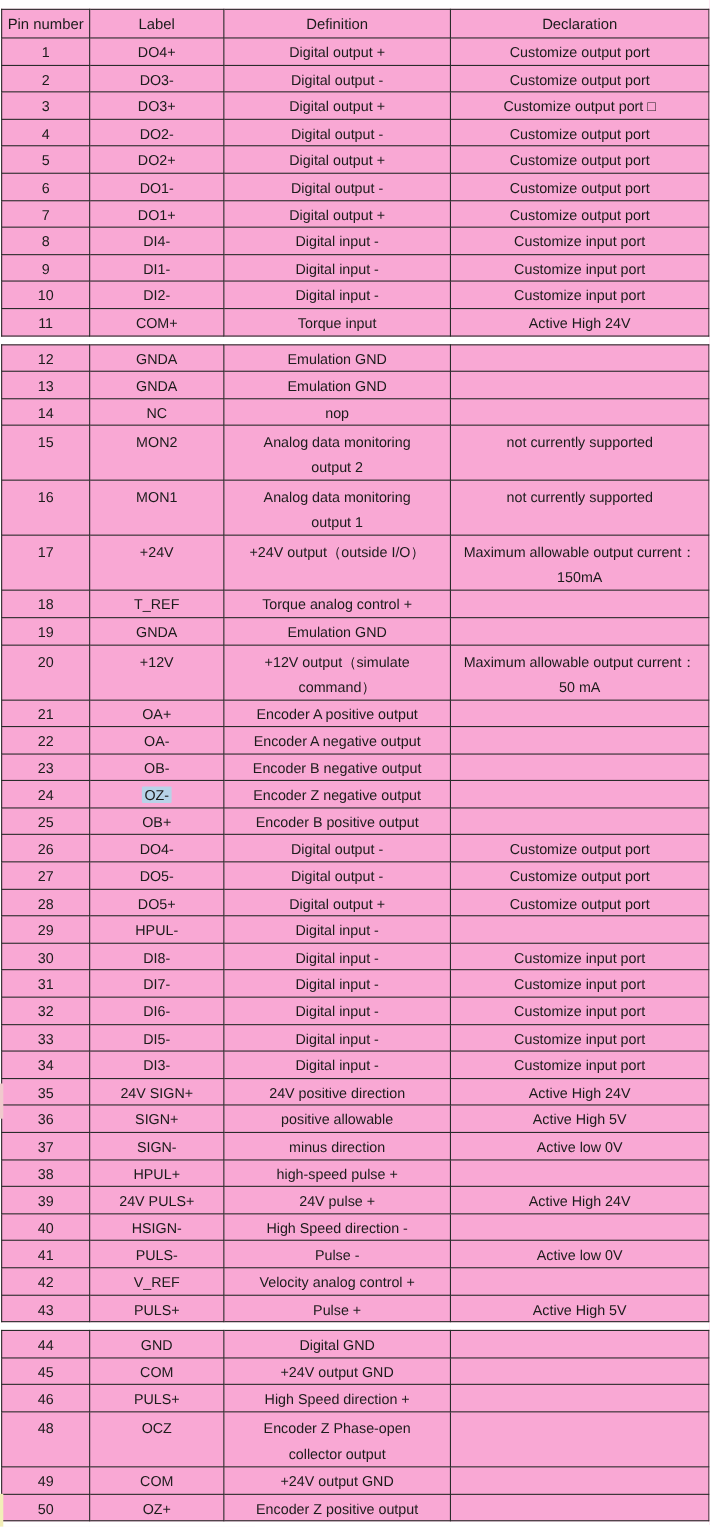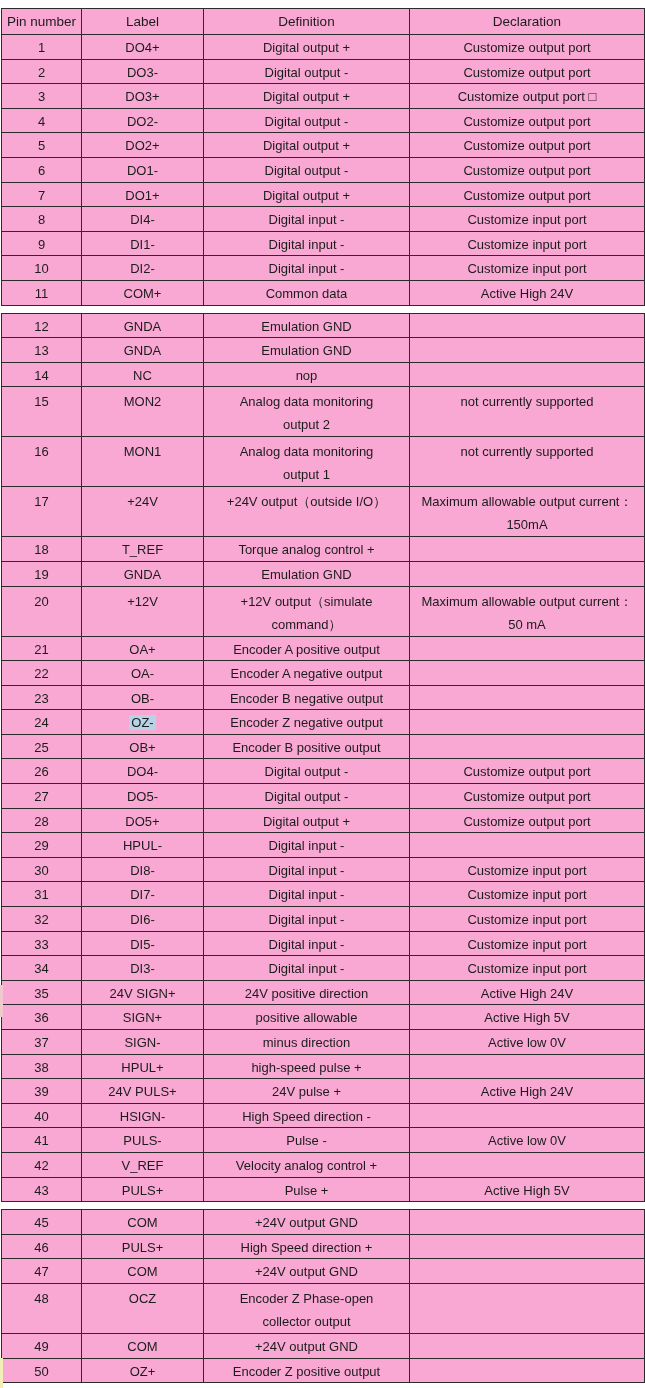--- a/index.html
+++ b/index.html
@@ -130,21 +130,21 @@
       </tr>
       <tr class="single">
         <td>10</td>
         <td>DI2-</td>
         <td>Digital input -</td>
         <td>Customize input port</td>
       </tr>
       <tr class="single">
         <td>11</td>
         <td>COM+</td>
-        <td>Common data</td>
+        <td>Torque input</td>
         <td>Active High 24V</td>
       </tr>
     </tbody>
 </table>
 
 <table class="pin-table" id="table-section-2">
   <colgroup>
       <col class="c-pin">
       <col class="c-label">
       <col class="c-def">
@@ -352,35 +352,35 @@
 
 <table class="pin-table" id="table-section-3">
   <colgroup>
       <col class="c-pin">
       <col class="c-label">
       <col class="c-def">
       <col class="c-dec">
     </colgroup>
   <tbody>
       <tr class="single">
+        <td>44</td>
+        <td>GND</td>
+        <td>Digital GND</td>
+        <td></td>
+      </tr>
+      <tr class="single">
         <td>45</td>
         <td>COM</td>
         <td>+24V output GND</td>
         <td></td>
       </tr>
       <tr class="single">
         <td>46</td>
         <td>PULS+</td>
         <td>High Speed direction +</td>
-        <td></td>
-      </tr>
-      <tr class="single">
-        <td>47</td>
-        <td>COM</td>
-        <td>+24V output GND</td>
         <td></td>
       </tr>
       <tr class="tall">
         <td>48</td>
         <td>OCZ</td>
         <td>Encoder Z Phase-open
 collector output</td>
         <td></td>
       </tr>
       <tr class="single">

